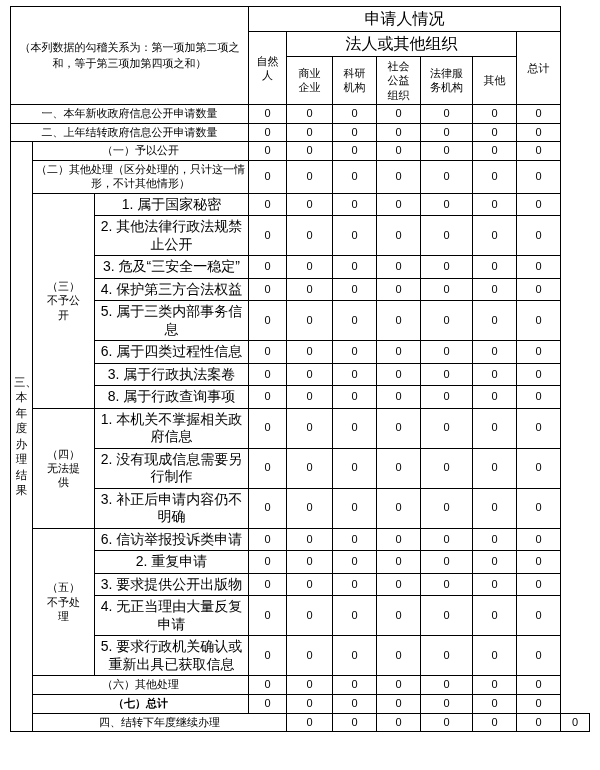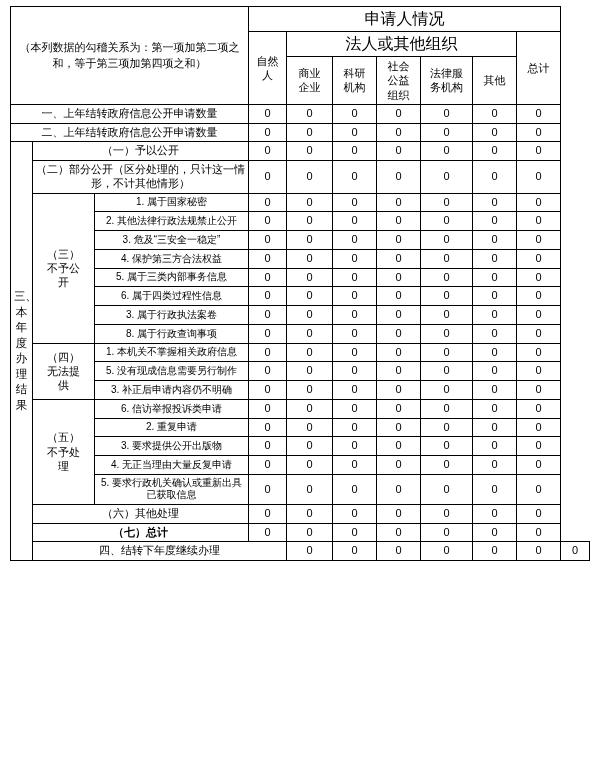--- a/index.html
+++ b/index.html
@@ -64,21 +64,21 @@
     font-size: 11px;
   }
   .bigvert {
     font-size: 11.5px;
     line-height: 1.35;
     padding: 2px 1px;
   }
   .sub-left {
     text-align: left;
     padding-left: 4px;
-    font-size: 10px;
+    font-size: 14px;
     margin-top: 43px;
   }
   .center {
     text-align: center;
     font-weight: bold;
   }
 </style>
 </head>
 <body>
 
@@ -111,21 +111,21 @@
 
       <tr>
         <td class="vert">商业<br>企业</td>
         <td class="vert">科研<br>机构</td>
         <td class="vert">社会<br>公益<br>组织</td>
         <td class="vert">法律服<br>务机构</td>
         <td class="vert">其他</td>
       </tr>
 
       <tr>
-        <td colspan="3" class="rowlabel">一、上年结转政府信息公开申请数量</td>
+        <td colspan="3" class="rowlabel">一、本年新收政府信息公开申请数量</td>
         <td class="num">0</td>
         <td class="num">0</td>
         <td class="num">0</td>
         <td class="num">0</td>
         <td class="num">0</td>
         <td class="num">0</td>
         <td class="num">0</td>
       </tr>
 
       <tr>
@@ -145,21 +145,21 @@
         <td class="num">0</td>
         <td class="num">0</td>
         <td class="num">0</td>
         <td class="num">0</td>
         <td class="num">0</td>
         <td class="num">0</td>
         <td class="num">0</td>
       </tr>
 
       <tr>
-        <td colspan="2" class="rowlabel-indent">（二）部分公开（区分处理的，只计这一情形，不计其他情形）</td>
+        <td colspan="2" class="rowlabel-indent">（二）其他处理（区分处理的，只计这一情形，不计其他情形）</td>
         <td class="num">0</td>
         <td class="num">0</td>
         <td class="num">0</td>
         <td class="num">0</td>
         <td class="num">0</td>
         <td class="num">0</td>
         <td class="num">0</td>
       </tr>
 
       <tr>
@@ -249,21 +249,21 @@
         <td class="sub-left">1. 本机关不掌握相关政府信息</td>
         <td class="num">0</td>
         <td class="num">0</td>
         <td class="num">0</td>
         <td class="num">0</td>
         <td class="num">0</td>
         <td class="num">0</td>
         <td class="num">0</td>
       </tr>
       <tr>
-        <td class="sub-left">5. 没有现成信息需要另行制作</td>
+        <td class="sub-left">2. 没有现成信息需要另行制作</td>
         <td class="num">0</td>
         <td class="num">0</td>
         <td class="num">0</td>
         <td class="num">0</td>
         <td class="num">0</td>
         <td class="num">0</td>
         <td class="num">0</td>
       </tr>
       <tr>
         <td class="sub-left">3. 补正后申请内容仍不明确</td>

